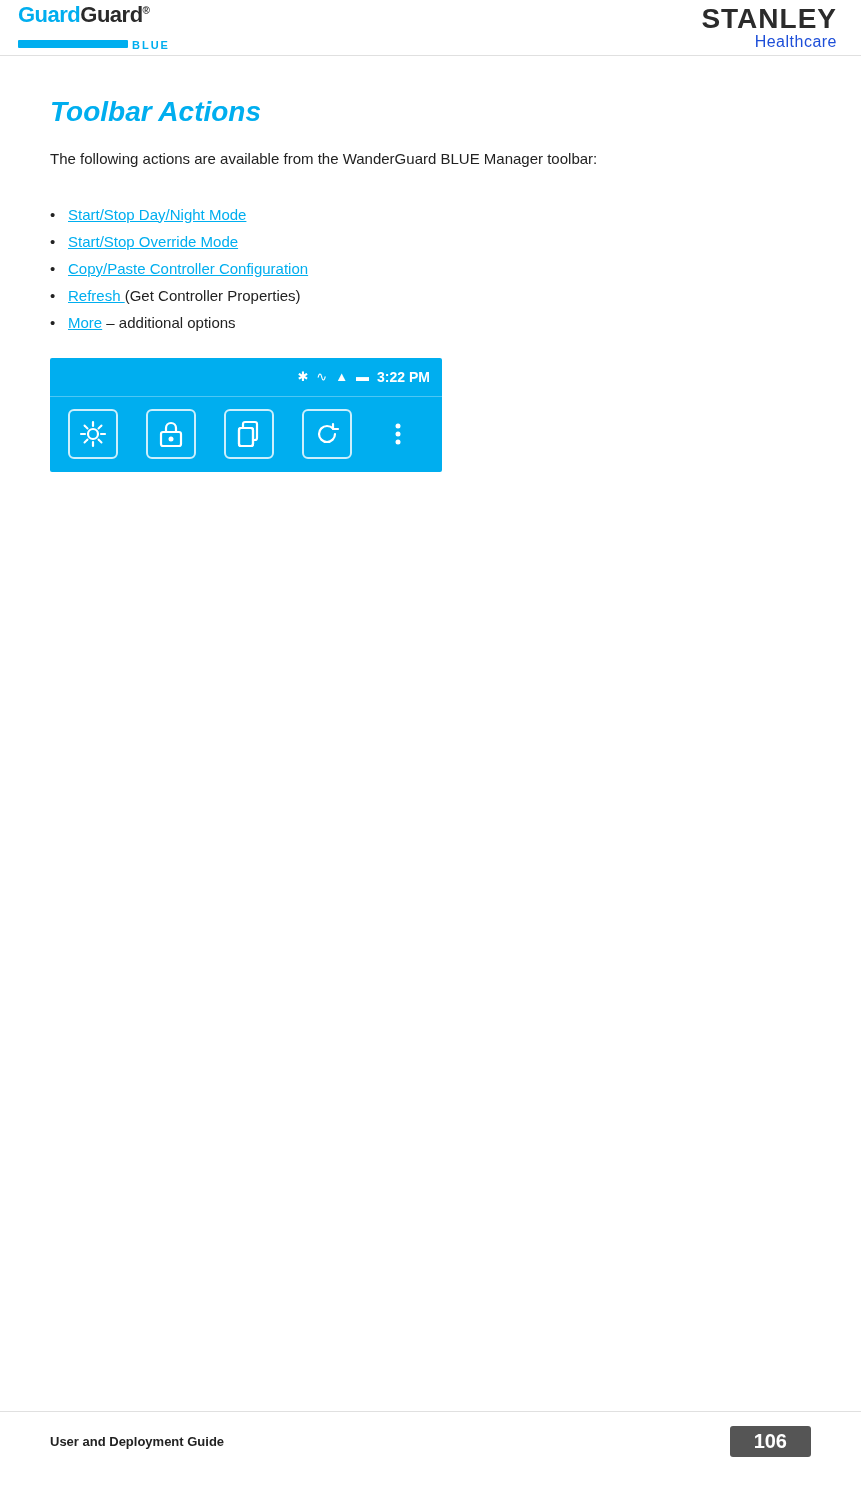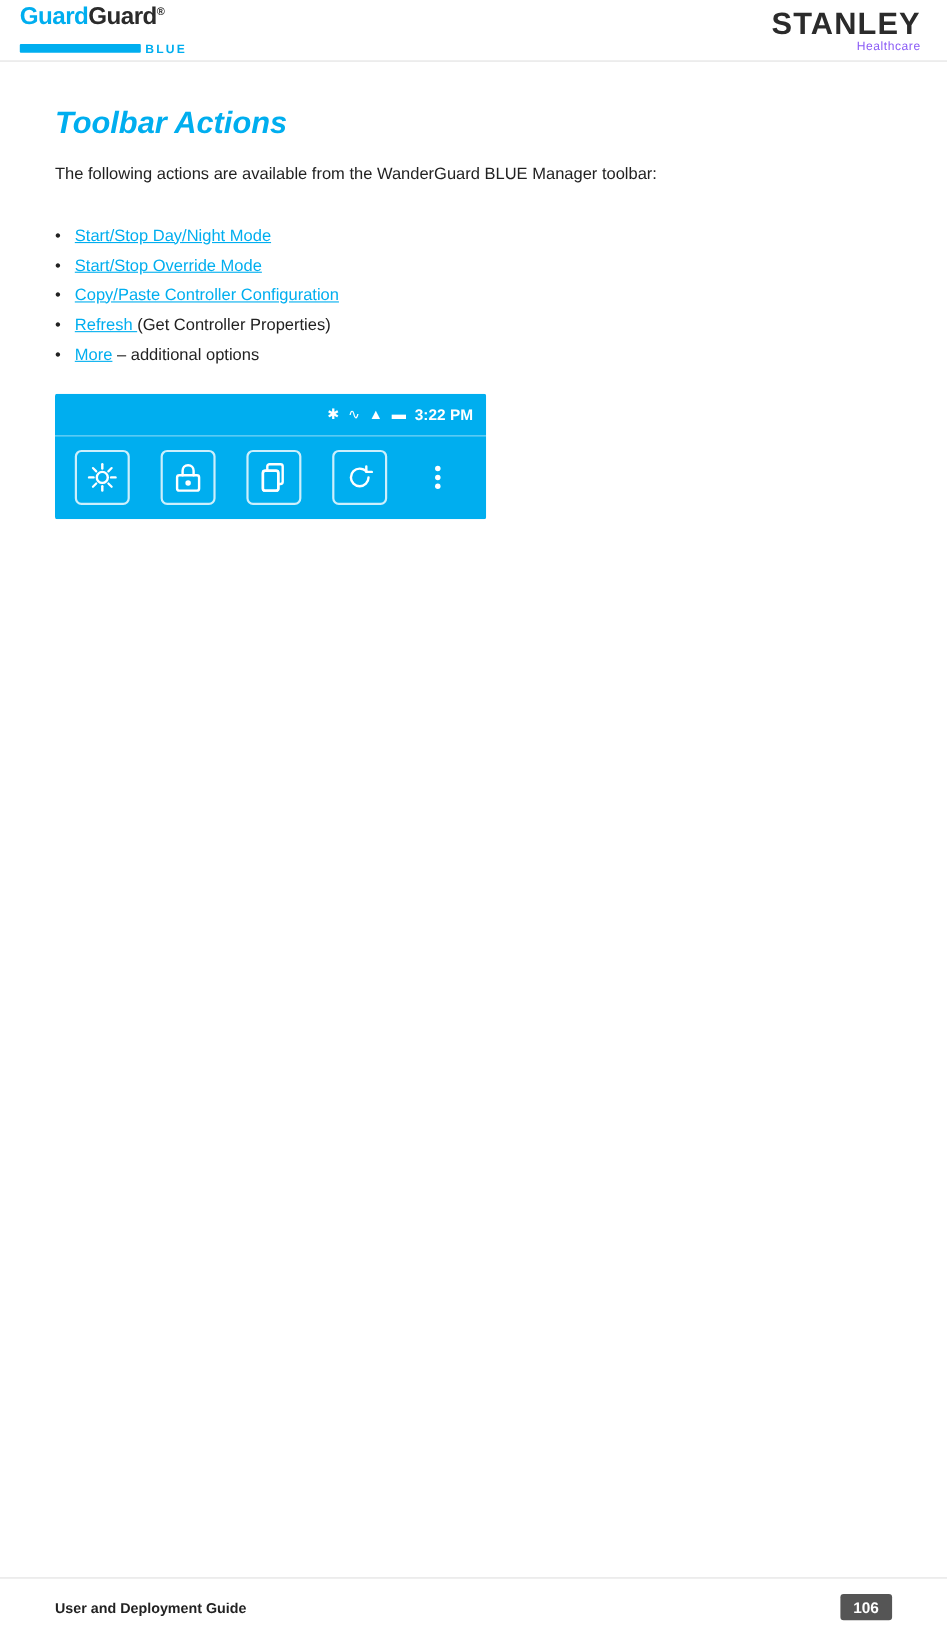--- a/index.html
+++ b/index.html
@@ -67,22 +67,22 @@
       text-align: right;
     }
     .stanley-logo .stanley-text {
       font-size: 28px;
       font-weight: 900;
       color: #2b2b2b;
       letter-spacing: 1px;
       line-height: 1;
     }
     .stanley-logo .healthcare-text {
-      font-size: 11px;
-      color: #8b5cf6;
+      font-size: 16px;
+      color: #1d4ed8;
       letter-spacing: 0.5px;
     }
 
     
     .content {
       padding: 40px 50px 60px 50px;
     }
 
     .page-title {
       font-size: 28px;
@@ -185,42 +185,42 @@
       justify-content: center;
       color: white;
       font-size: 22px;
       font-weight: bold;
       letter-spacing: 2px;
     }
 
     
     .footer {
       position: absolute;
-      bottom: 0;
+      bottom: 16px;
       left: 0;
       right: 0;
       display: flex;
       justify-content: space-between;
       align-items: center;
       padding: 14px 50px;
       border-top: 1px solid #e0e0e0;
     }
 
     .footer-text {
       font-size: 13px;
       font-weight: bold;
       color: #222;
     }
 
     .footer-page {
       background: #555;
       color: white;
-      font-size: 14px;
-      font-weight: bold;
-      padding: 4px 12px;
+      font-size: 20px;
+      font-weight: bold;
+      padding: 4px 24px;
       border-radius: 3px;
       min-width: 44px;
       text-align: center;
     }
   </style>
 </head>
 <body>
 
 <header class="header">
   <div class="wander-logo">

